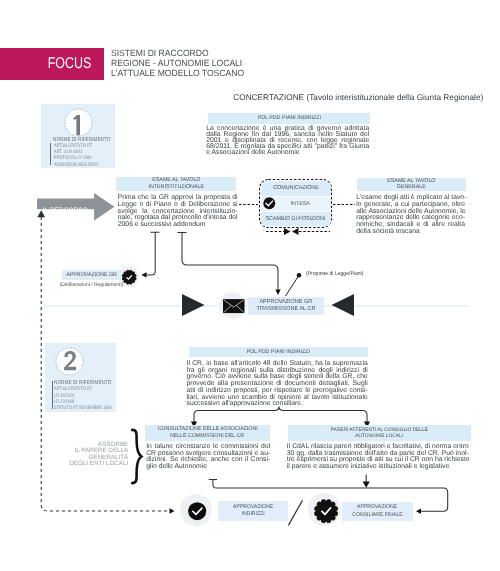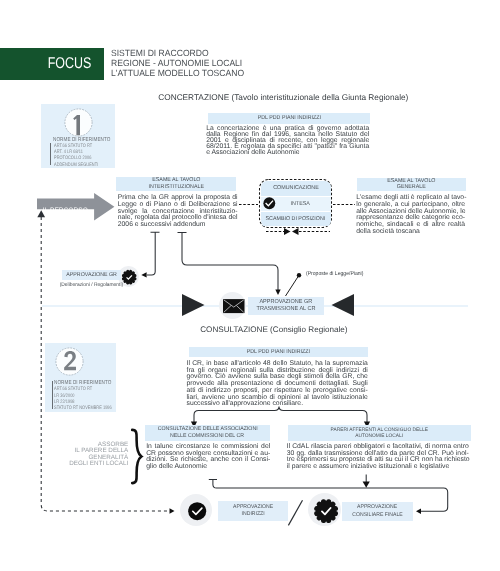--- a/index.html
+++ b/index.html
@@ -3,30 +3,30 @@
 <meta charset="utf-8">
 <style>
   html,body{margin:0;padding:0;background:#fff;}
   body{width:500px;height:571px;font-family:"Liberation Sans",sans-serif;
        -webkit-font-smoothing:antialiased;color:#3a3f44;text-rendering:geometricPrecision;}
   #page{position:relative;width:500px;height:571px;overflow:hidden;background:#fff;}
   .abs{position:absolute;}
   svg{display:block;overflow:visible;}
 
   
-  #focus-box{left:0;top:47.9px;width:104.4px;height:31.9px;background:#14532d;}
+  #focus-box{left:0;top:47.9px;width:104.4px;height:31.9px;background:#be185d;}
   #focus-label{position:absolute;right:12.8px;top:8.3px;
       color:#fff;font-size:15.5px;letter-spacing:0;font-weight:400;line-height:1;
       white-space:nowrap;transform:scaleX(0.804);transform-origin:right top;}
   #header-title{left:110.5px;top:48.1px;width:260px;color:#4a4f54;font-size:9px;
       line-height:10.1px;letter-spacing:0;white-space:nowrap;
       transform:scaleX(0.952);transform-origin:left top;}
 
   
-  .sec-heading{font-size:8.28px;color:#3b4045;letter-spacing:0;text-align:center;white-space:nowrap;}
+  .sec-heading{font-size:8.28px;color:#3b4045;letter-spacing:0;text-align:right;white-space:nowrap;}
 
   
   .step-panel{background:#e3f0fa;}
   .norms-title{font-size:5.7px;color:#6f7479;letter-spacing:.05px;white-space:nowrap;
       transform:scaleX(0.82);transform-origin:left center;}
   .norms-list{font-size:5.0px;color:#82878c;line-height:6.05px;letter-spacing:.05px;white-space:nowrap;
       transform:scaleX(0.78);transform-origin:left top;}
   .norms-bar{background:#676c71;}
 
   
@@ -185,21 +185,20 @@
 
   <div class="abs band" style="left:248px;top:296.8px;width:76px;height:18px;font-size:5.8px;background:#dfedf9;line-height:1.24;">
     <div>APPROVAZIONE GR</div>
     <div>TRASMISSIONE AL CR</div>
   </div>
 
   <svg class="abs" style="left:331px;top:293.5px;" width="23" height="22" viewBox="0 0 23 22">
     <path d="M23 0 L0.5 11 L23 22 Z" fill="#26292c"></path>
   </svg>
 
-  <div class="abs sec-heading" style="left:73.9px;top:325.1px;width:400px;font-size:8.1px;">CONSULTAZIONE (Consiglio Regionale)</div>
 
   <div class="abs step-panel" style="left:44.6px;top:343.1px;width:71.7px;height:68.8px;">
     <div class="abs" style="left:10.8px;top:3.7px;width:29px;height:29px;">
       <svg class="abs" style="left:0;top:0;" width="29" height="29" viewBox="0 0 29 29">
         <circle cx="14.5" cy="14.5" r="13.6" fill="#fbfdfe" stroke="#a9b4bd" stroke-width="0.85" stroke-dasharray="1.05 1.9" stroke-linecap="round"></circle>
       </svg>
       <svg class="abs" style="left:8.6px;top:4.5px;" width="12" height="19.5" viewBox="0 0 13.4 21.8">
         <path d="M0.35 6.3 C0.6 2.4 3.25 0 7.0 0 C10.75 0 13.2 2.45 13.2 6.0 C13.2 8.6 11.9 10.7 8.3 14.0 L4.3 17.7 L13.4 17.7 L13.4 21.6 L0.15 21.6 L0.15 18.4 L6.3 12.1 C8.7 9.7 9.45 8.25 9.45 6.45 C9.45 4.35 8.4 3.1 6.8 3.1 C5.1 3.1 4.0 4.5 4.0 6.6 L4.0 6.85 Z" fill="#7a7f84"></path>
       </svg>
 

